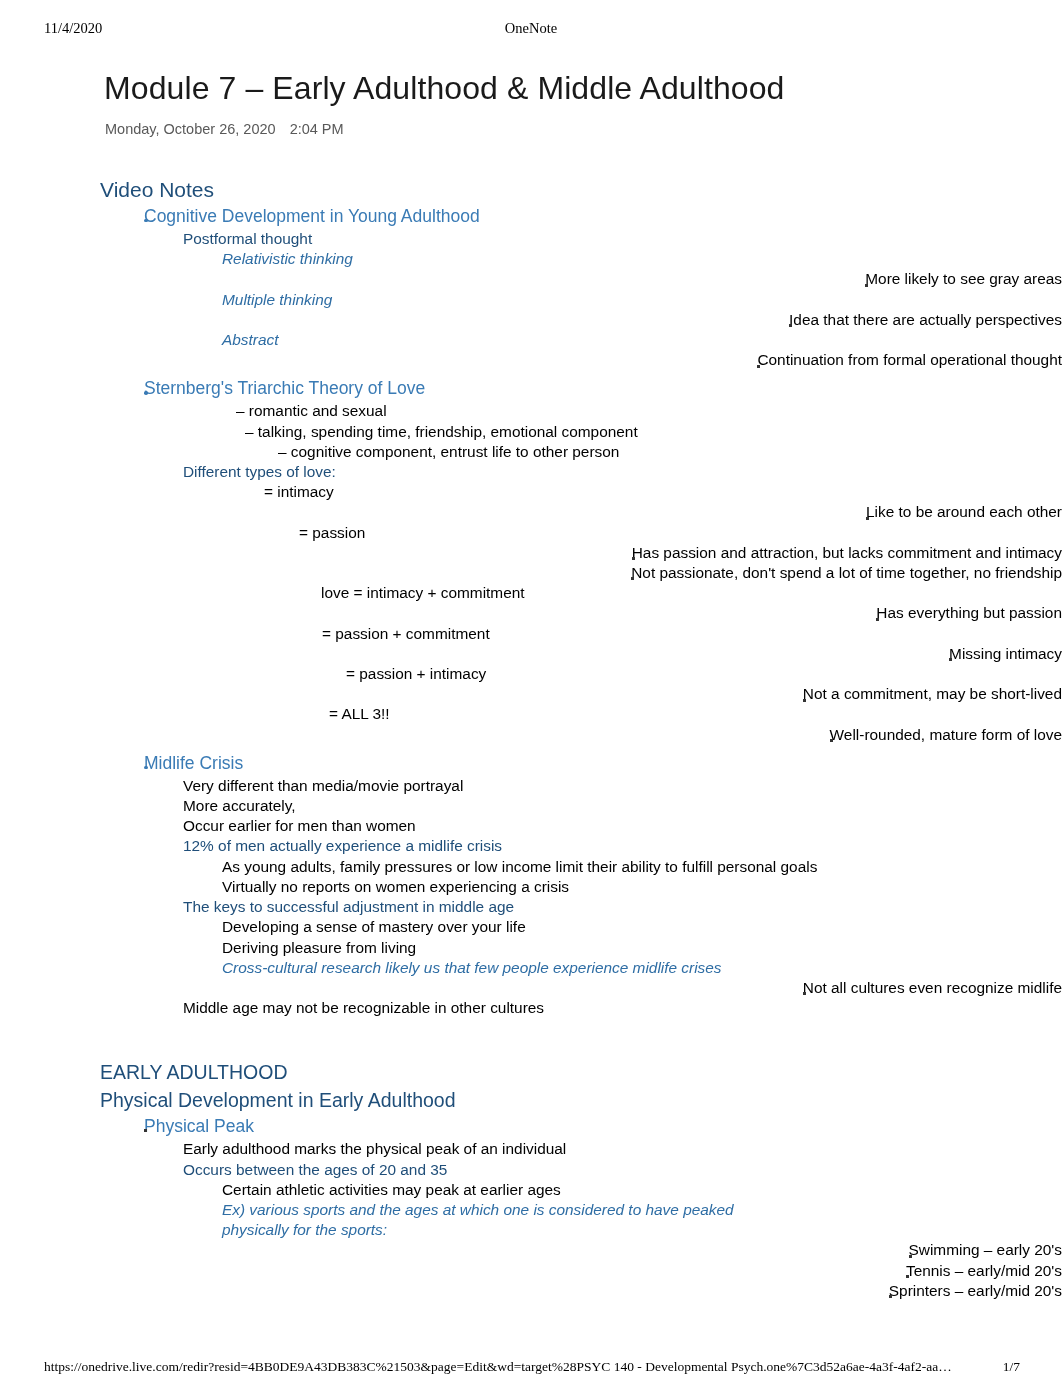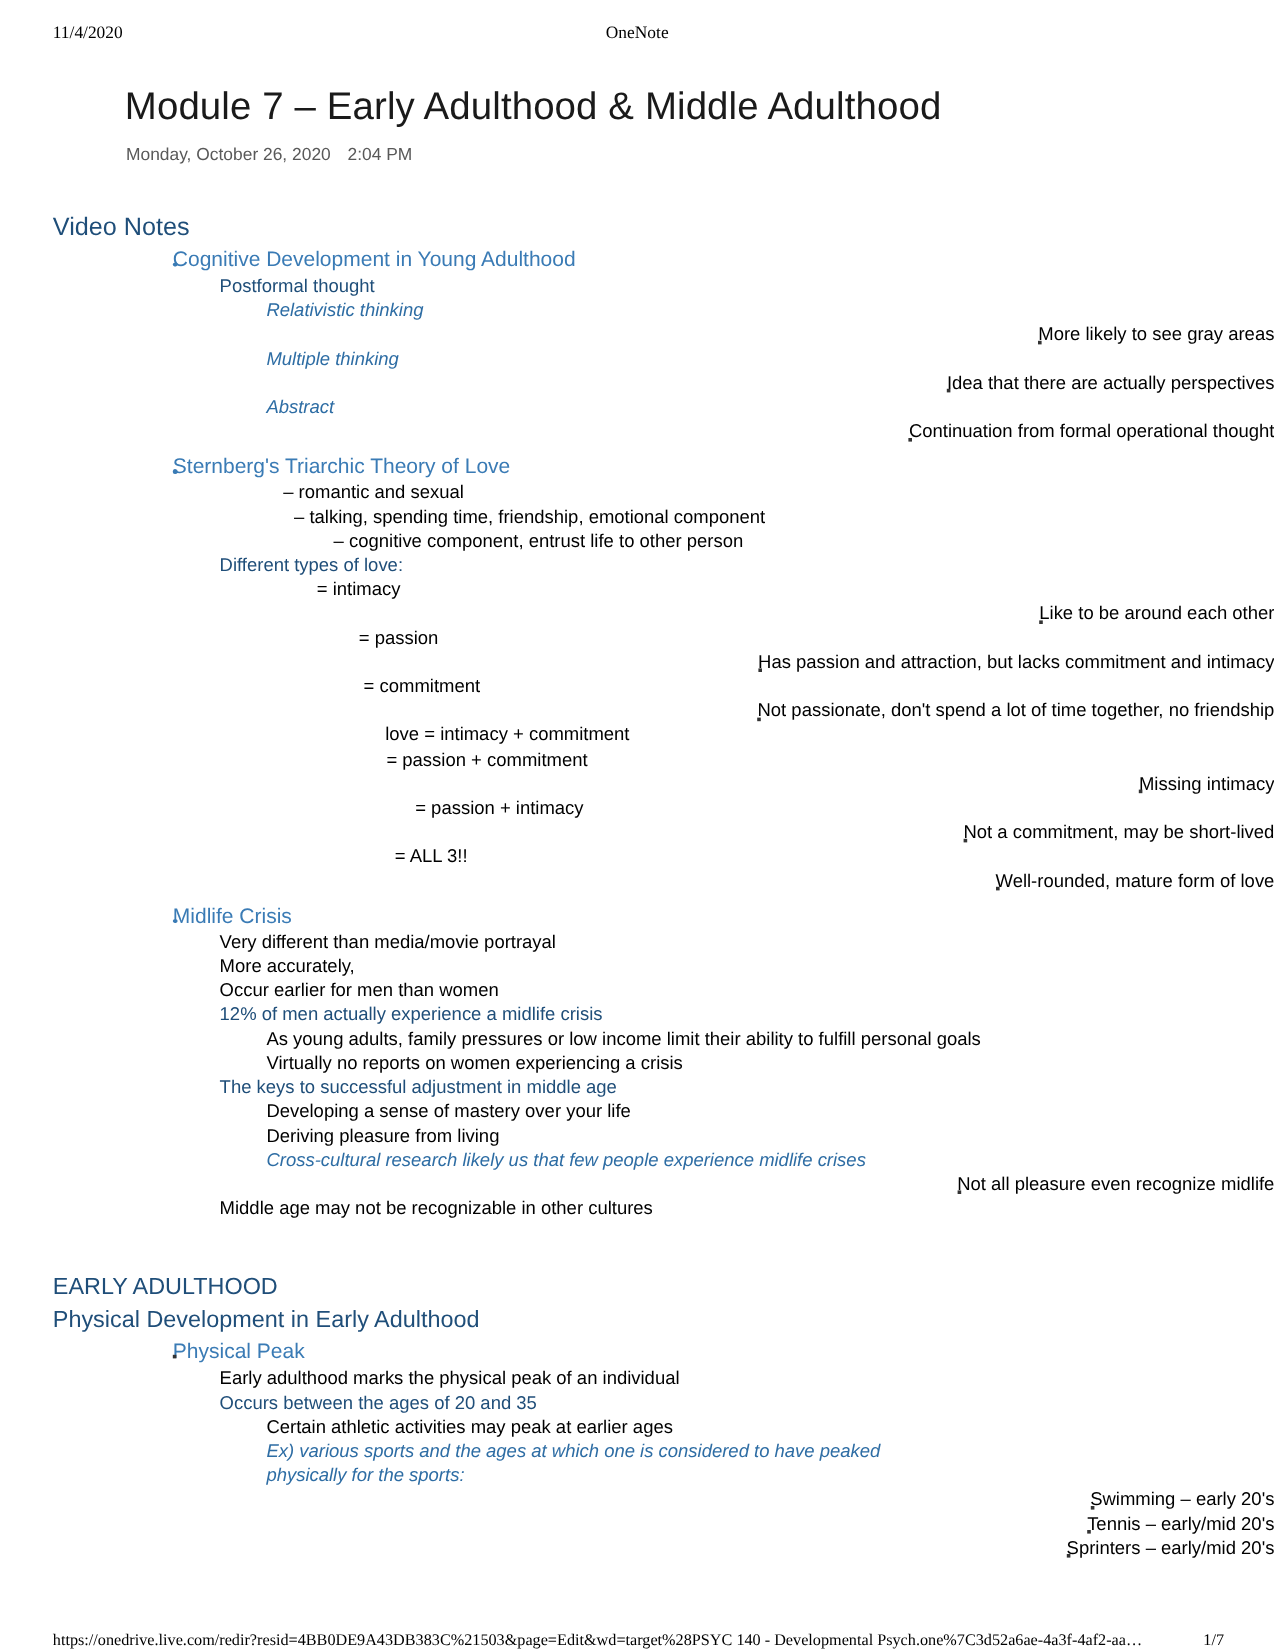--- a/index.html
+++ b/index.html
@@ -156,21 +156,21 @@
     content: "";
     position: absolute;
     width: 3.5px;
     height: 3.5px;
     border-radius: 50%;
     background: #3A7BB5;
     top: 0.62em;
   }
 
   
-  .i-0   { margin-left: 44px; }
+  .i-0   { margin-left: 100px; }
   .i-1   { margin-left: 124px; }
   .i-2   { margin-left: 183px; }
   .i-3   { margin-left: 222px; }
   .i-4   { margin-left: 263px; text-align: right; }
   .i-dash1 { margin-left: 236px; }
   .i-dash2 { margin-left: 245px; }
   .i-dash3 { margin-left: 278px; }
   .i-eq1 { margin-left: 264px; }
   .i-eq2 { margin-left: 299px; }
   .i-eq3 { margin-left: 303px; }
@@ -230,25 +230,27 @@
     <div class="ln i-2 blue-dark">Different types of love:</div>
 
     <div class="ln i-eq1">= intimacy</div>
     <div class="ln i-4 bul bul-sq" style="padding-left:22px;">
       <span>Like to be around each other</span>
     </div>
     <div class="ln i-eq2">= passion</div>
     <div class="ln i-4 bul bul-sq" style="padding-left:22px;">
       <span>Has passion and attraction, but lacks commitment and intimacy</span>
     </div>
-    <div class="ln i-eq3">= commitment</div>
     <div class="ln i-4 bul bul-sq" style="padding-left:22px;">
       <span>Not passionate, don't spend a lot of time together, no friendship</span>
     </div>
     <div class="ln i-eq4">love = intimacy + commitment</div>
+    <div class="ln i-4 bul bul-sq" style="padding-left:22px;">
+      <span>Has everything but passion</span>
+    </div>
     <div class="ln i-eq5">= passion + commitment</div>
     <div class="ln i-4 bul bul-sq" style="padding-left:22px;">
       <span>Missing intimacy</span>
     </div>
     <div class="ln i-eq6">= passion + intimacy</div>
     <div class="ln i-4 bul bul-sq" style="padding-left:22px;">
       <span>Not a commitment, may be short-lived</span>
     </div>
     <div class="ln i-eq7">= ALL 3!!</div>
     <div class="ln i-4 bul bul-sq" style="padding-left:22px;">
@@ -263,21 +265,21 @@
     <div class="ln i-2">More accurately,</div>
     <div class="ln i-2">Occur earlier for men than women</div>
     <div class="ln i-2 blue-dark">12% of men actually experience a midlife crisis</div>
     <div class="ln i-3 wrap wrapbox">As young adults, family pressures or low income limit their ability to fulfill personal goals</div>
     <div class="ln i-3">Virtually no reports on women experiencing a crisis</div>
     <div class="ln i-2 blue-dark">The keys to successful adjustment in middle age</div>
     <div class="ln i-3">Developing a sense of mastery over your life</div>
     <div class="ln i-3">Deriving pleasure from living</div>
     <div class="ln i-3 blue-mid ital">Cross-cultural research likely us that few people experience midlife crises</div>
     <div class="ln i-4 bul bul-sq" style="padding-left:22px;">
-      <span>Not all pleasure even recognize midlife</span>
+      <span>Not all cultures even recognize midlife</span>
     </div>
     <div class="ln i-2">Middle age may not be recognizable in other cultures</div>
 
     <div class="sp-xl"></div>
     <div class="ln h-major i-0">EARLY ADULTHOOD</div>
     <div class="ln h-major i-0">Physical Development in Early Adulthood</div>
     <div class="ln h-bullet i-1 bul bul-sq" style="padding-left:20px;">
       <span>Physical Peak</span>
     </div>
     <div class="ln i-2">Early adulthood marks the physical peak of an individual</div>

